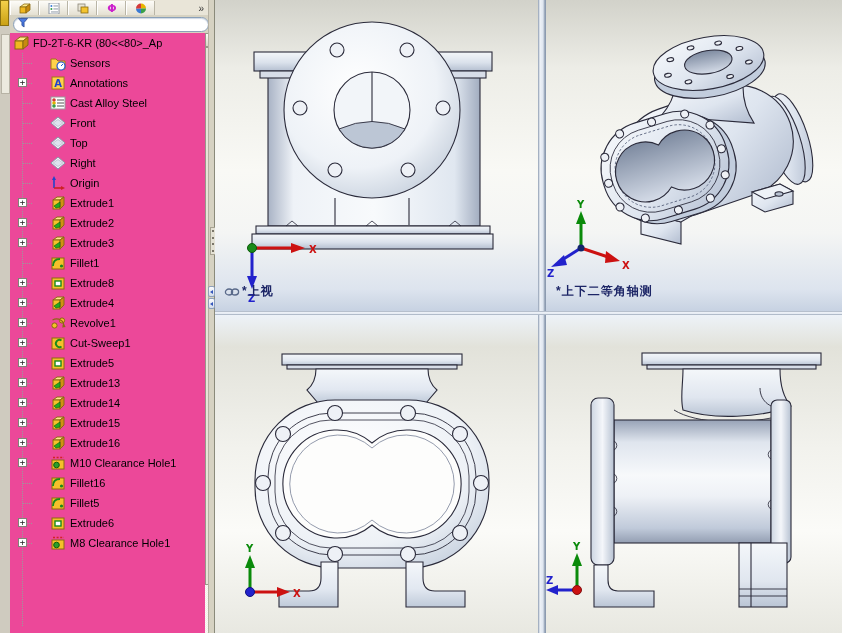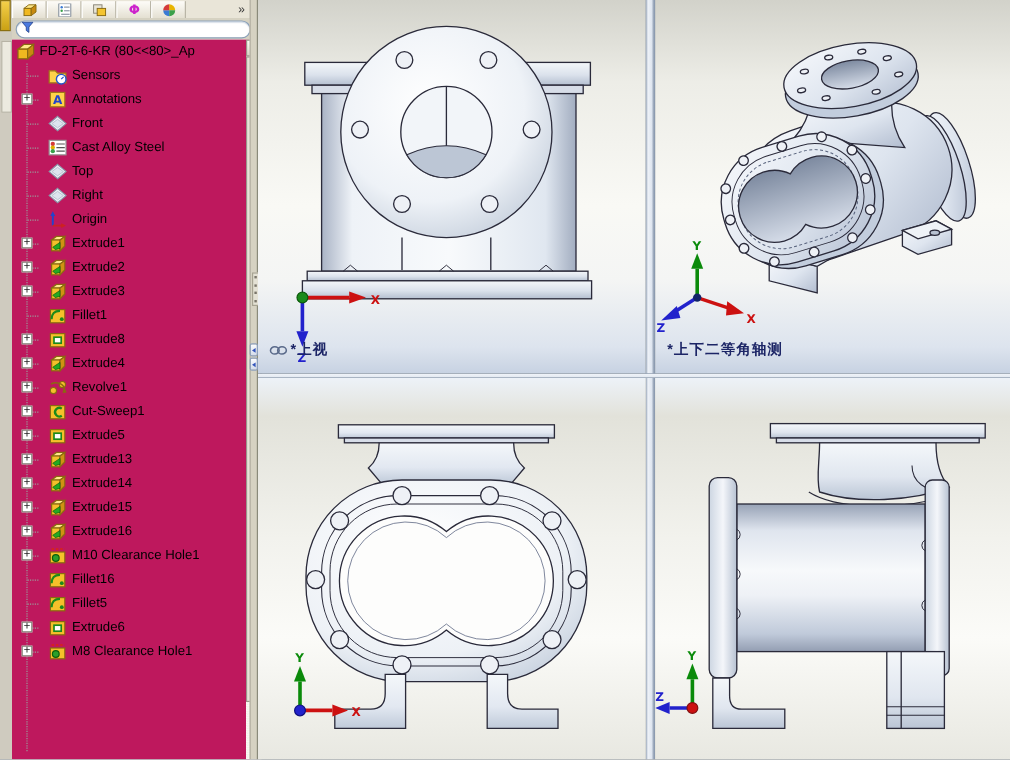--- a/index.html
+++ b/index.html
@@ -13,23 +13,23 @@
   
   #panel{position:absolute;left:10px;top:0;width:198px;height:633px;background:#fff;}
   #tabs-row{position:absolute;left:0;top:0;width:198px;height:15px;background:#e9e5d8;border-bottom:1px solid #b9b5a6;display:flex;align-items:flex-end;}
   .tab{width:27px;height:14px;border-right:1px solid #b9b5a6;border-left:1px solid #fff;background:linear-gradient(180deg,#fdfcf8,#e4e0d2);display:flex;justify-content:center;align-items:flex-end;overflow:hidden;}
   .tab svg{display:block;margin-bottom:1px;}
   #tabs-overflow{margin-left:auto;margin-right:4px;font-size:10px;color:#333;line-height:12px;}
   #filter-row{position:absolute;left:0;top:15px;width:198px;height:18px;background:#d6d2c2;}
   #filter-pill{position:absolute;left:3px;top:2px;width:190px;height:13px;background:#fff;border:1px solid #8aa0b8;border-radius:8px;display:flex;align-items:center;padding-left:4px;box-shadow:inset 0 1px 1px #cfd8e4;}
   #filter-input{border:none;outline:none;background:transparent;font-size:10px;width:160px;height:11px;padding:0;margin-left:3px;}
   
-  #tree{position:absolute;left:0;top:33px;width:198px;height:600px;background:#be185d;overflow:hidden;}
+  #tree{position:absolute;left:0;top:33px;width:198px;height:600px;background:#ec4899;overflow:hidden;}
   #tree-vline{position:absolute;left:12px;top:20px;height:573px;border-left:1px dotted #9a9a9a;}
-  .tree-row{position:relative;height:20px;display:flex;align-items:center;padding-left:30px;white-space:nowrap;}
+  .tree-row{position:relative;height:20px;display:flex;align-items:center;padding-left:40px;white-space:nowrap;}
   .tree-row.root{padding-left:3px;}
   .stub{position:absolute;left:13px;top:10px;width:9px;border-top:1px dotted #9a9a9a;}
   .expand{position:absolute;left:8px;top:5px;width:9px;height:9px;background:#fff;border:1px solid #848278;
           font:9px/7px "DejaVu Sans Mono",monospace;text-align:center;color:#222;box-sizing:border-box;}
   .ticon{width:17px;height:16px;flex:0 0 17px;margin-right:3px;}
   .ticon svg{display:block;}
   .tlabel{color:#000;}
   
   #panel-scrollbar{position:absolute;left:195px;top:33px;width:13px;height:600px;background:repeating-conic-gradient(#f3f1e8 0 25%,#fbfaf5 0 50%) 0 0/2px 2px;}
   #sb-up{position:absolute;left:0;top:0;width:13px;height:14px;background:linear-gradient(180deg,#fdfcf8,#d9d5c6);border:1px solid #9a968a;box-sizing:border-box;}
@@ -156,40 +156,40 @@
               <rect x="2" y="2" width="12" height="12" fill="#ffd24a" stroke="#a07818"></rect>
               <text x="8" y="12" text-anchor="middle" font-size="10" font-weight="bold" fill="#2244cc">A</text>
             </svg>
           </span>
           <span class="tlabel">Annotations</span>
         </div>
         <div class="tree-row">
           <span class="stub"></span>
           <span class="ticon">
             <svg width="17" height="16">
-              <polygon points="8,2 15,8 8,14 1,8" fill="#edf1f6" stroke="#8a96a8"></polygon>
-              <polygon points="8,4.5 12.8,8 8,11.5 3.2,8" fill="#dde4ee" stroke="#aab4c4" stroke-width="0.6"></polygon>
-            </svg>
-          </span>
-          <span class="tlabel">Front</span>
-        </div>
-        <div class="tree-row">
-          <span class="stub"></span>
-          <span class="ticon">
-            <svg width="17" height="16">
               <rect x="1" y="2" width="14" height="12" fill="#fff" stroke="#999"></rect>
               <circle cx="4" cy="5" r="1.8" fill="#d43a3a"></circle>
               <circle cx="4" cy="8" r="1.8" fill="#e0b000"></circle>
               <circle cx="4" cy="11" r="1.8" fill="#3aa04a"></circle>
               <line x1="7" y1="5" x2="14" y2="5" stroke="#555"></line>
               <line x1="7" y1="8" x2="14" y2="8" stroke="#555"></line>
               <line x1="7" y1="11" x2="14" y2="11" stroke="#555"></line>
             </svg>
           </span>
           <span class="tlabel">Cast Alloy Steel</span>
+        </div>
+        <div class="tree-row">
+          <span class="stub"></span>
+          <span class="ticon">
+            <svg width="17" height="16">
+              <polygon points="8,2 15,8 8,14 1,8" fill="#edf1f6" stroke="#8a96a8"></polygon>
+              <polygon points="8,4.5 12.8,8 8,11.5 3.2,8" fill="#dde4ee" stroke="#aab4c4" stroke-width="0.6"></polygon>
+            </svg>
+          </span>
+          <span class="tlabel">Front</span>
         </div>
         <div class="tree-row">
           <span class="stub"></span>
           <span class="ticon">
             <svg width="17" height="16">
               <polygon points="8,2 15,8 8,14 1,8" fill="#edf1f6" stroke="#8a96a8"></polygon>
               <polygon points="8,4.5 12.8,8 8,11.5 3.2,8" fill="#dde4ee" stroke="#aab4c4" stroke-width="0.6"></polygon>
             </svg>
           </span>
           <span class="tlabel">Top</span>

